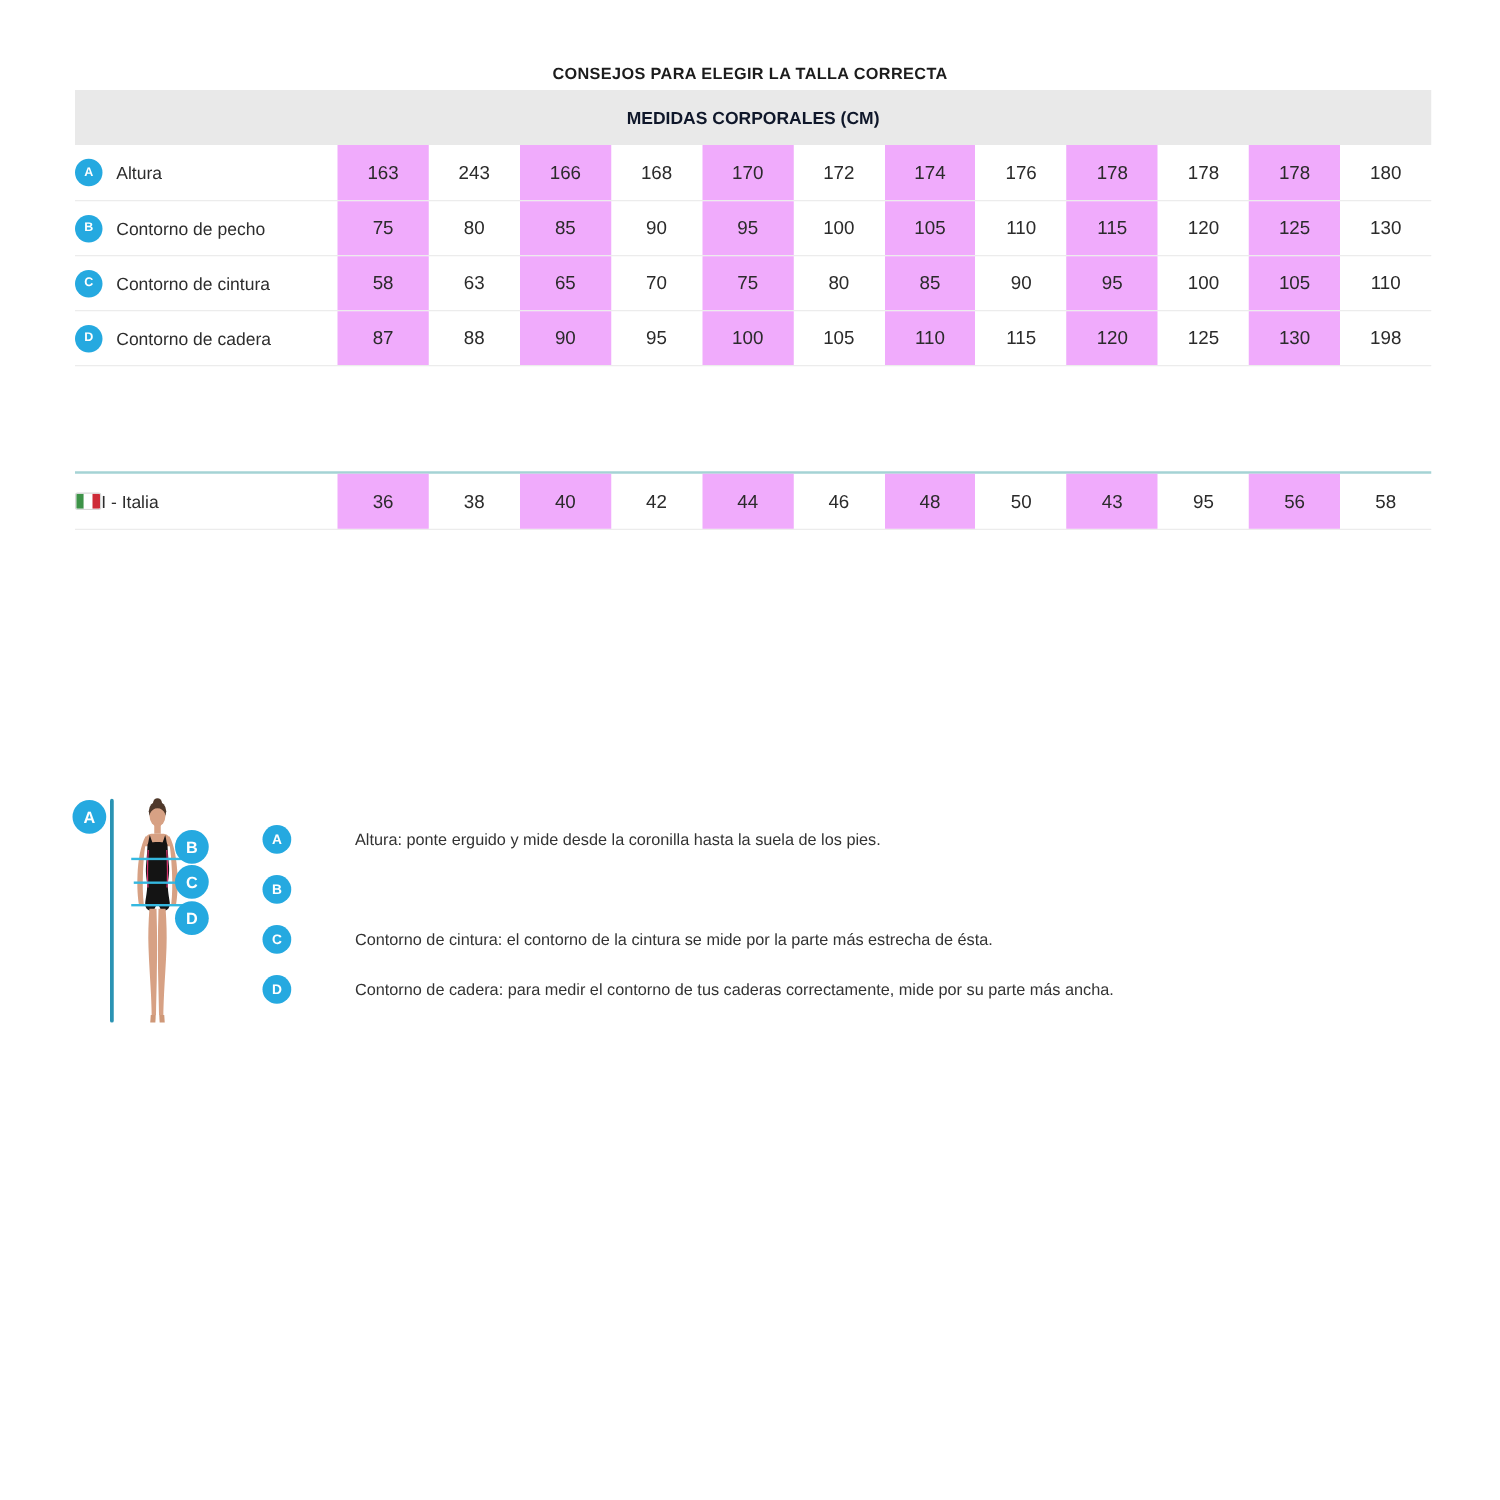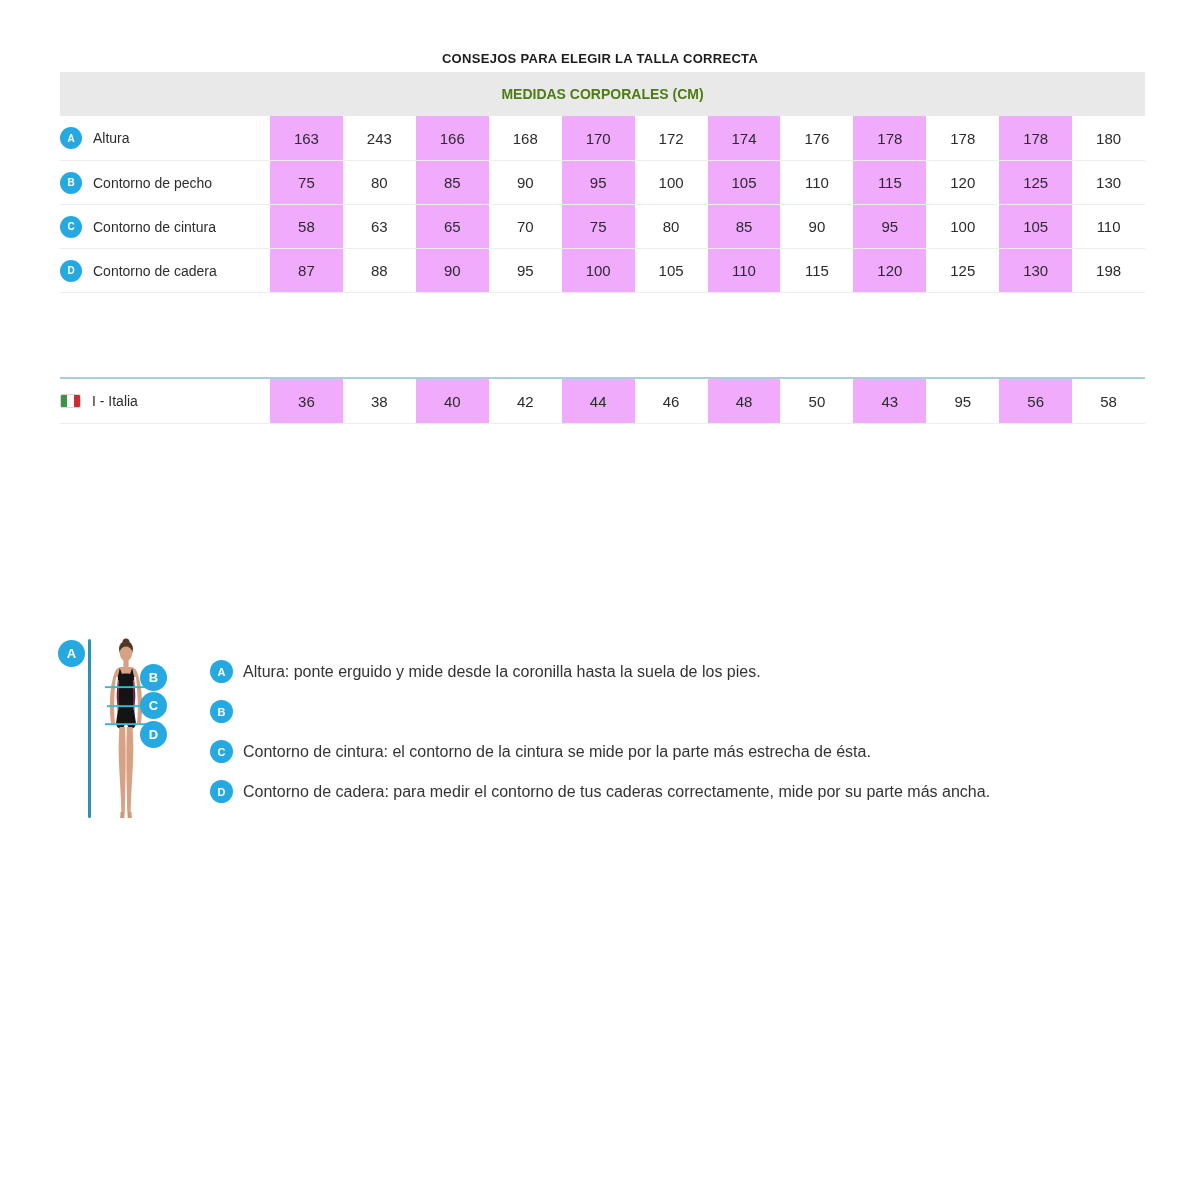--- a/index.html
+++ b/index.html
@@ -12,21 +12,21 @@
   
   .page-title {
     position:absolute; top:37px; left:0; width:1200px; text-align:center;
     font-size:13px; font-weight:bold; letter-spacing:.3px; color:#1c1c1c;margin-top:14px;
   }
 
   
   .size-table { position:absolute; left:60px; top:72px; width:1085px; }
   .t-header {
     height:44px; background:#e9e9e9; display:flex; align-items:center; justify-content:center;
-    font-size:14px; font-weight:bold; color:#4d7c0f;
+    font-size:14px; font-weight:bold; color:#0f172a;
   }
   .t-row { display:flex; height:44px; border-top:1px solid #ececec; }
   .t-row:first-child { border-top:none; }
   .t-label {
     width:210px; display:flex; align-items:center; gap:11px; font-size:14px; color:#2d2d2d;
   }
   .t-cell {
     flex:1; display:flex; align-items:center; justify-content:center;
     font-size:15px; color:#2b2b2b;
   }
@@ -40,21 +40,21 @@
   }
   .badge.sm { width:22px; height:22px; font-size:10px; }
   .badge.md { width:23px; height:23px; font-size:11px; }
   .badge.lg { width:27px; height:27px; font-size:13px; }
 
   
   .country-row {
     position:absolute; left:60px; top:377px; width:1085px; height:47px;
     border-top:2px solid #a5d3d5; border-bottom:1px solid #ececec; display:flex;
   }
-  .country-label-cell { width:210px; display:flex; align-items:center; gap:11px; font-size:14px; }
+  .country-label-cell { width:210px; display:flex; align-items:center; font-size:14px; }
   .flag {
     width:21px; height:14px; border:1px solid #d8d8d8; border-radius:2px;
     overflow:hidden; display:flex;
   }
   .flag .g { flex:1; background:#3d9348; }
   .flag .w { flex:1; background:#ffffff; }
   .flag .r { flex:1; background:#ce2b37; }
   .country-values { flex:1; display:flex;justify-content:space-between; }
 
   
@@ -66,21 +66,21 @@
     position:absolute; left:88px; top:639px; width:3px; height:179px;
     background:#2a93b3; border-radius:2px;
   }
   .figure-svg { position:absolute; left:94px; top:628px; width:64px; height:196px; }
 
   
   .instructions {
     position:absolute; left:210px; top:660px; display:flex; flex-direction:column; gap:17px;
   }
   .instr-row { height:23px; display:flex; align-items:center; gap:10px; }
-  .instr-text { font-size:16px; color:#333333; white-space:nowrap; }
+  .instr-text { font-size:13px; color:#333333; white-space:nowrap;margin-left:41px; }
 </style>
 </head>
 <body>
 
 <div class="page">
 
   <div class="page-title">CONSEJOS PARA ELEGIR LA TALLA CORRECTA</div>
 
   <div class="size-table">
     <div class="t-header">MEDIDAS CORPORALES (CM)</div>

